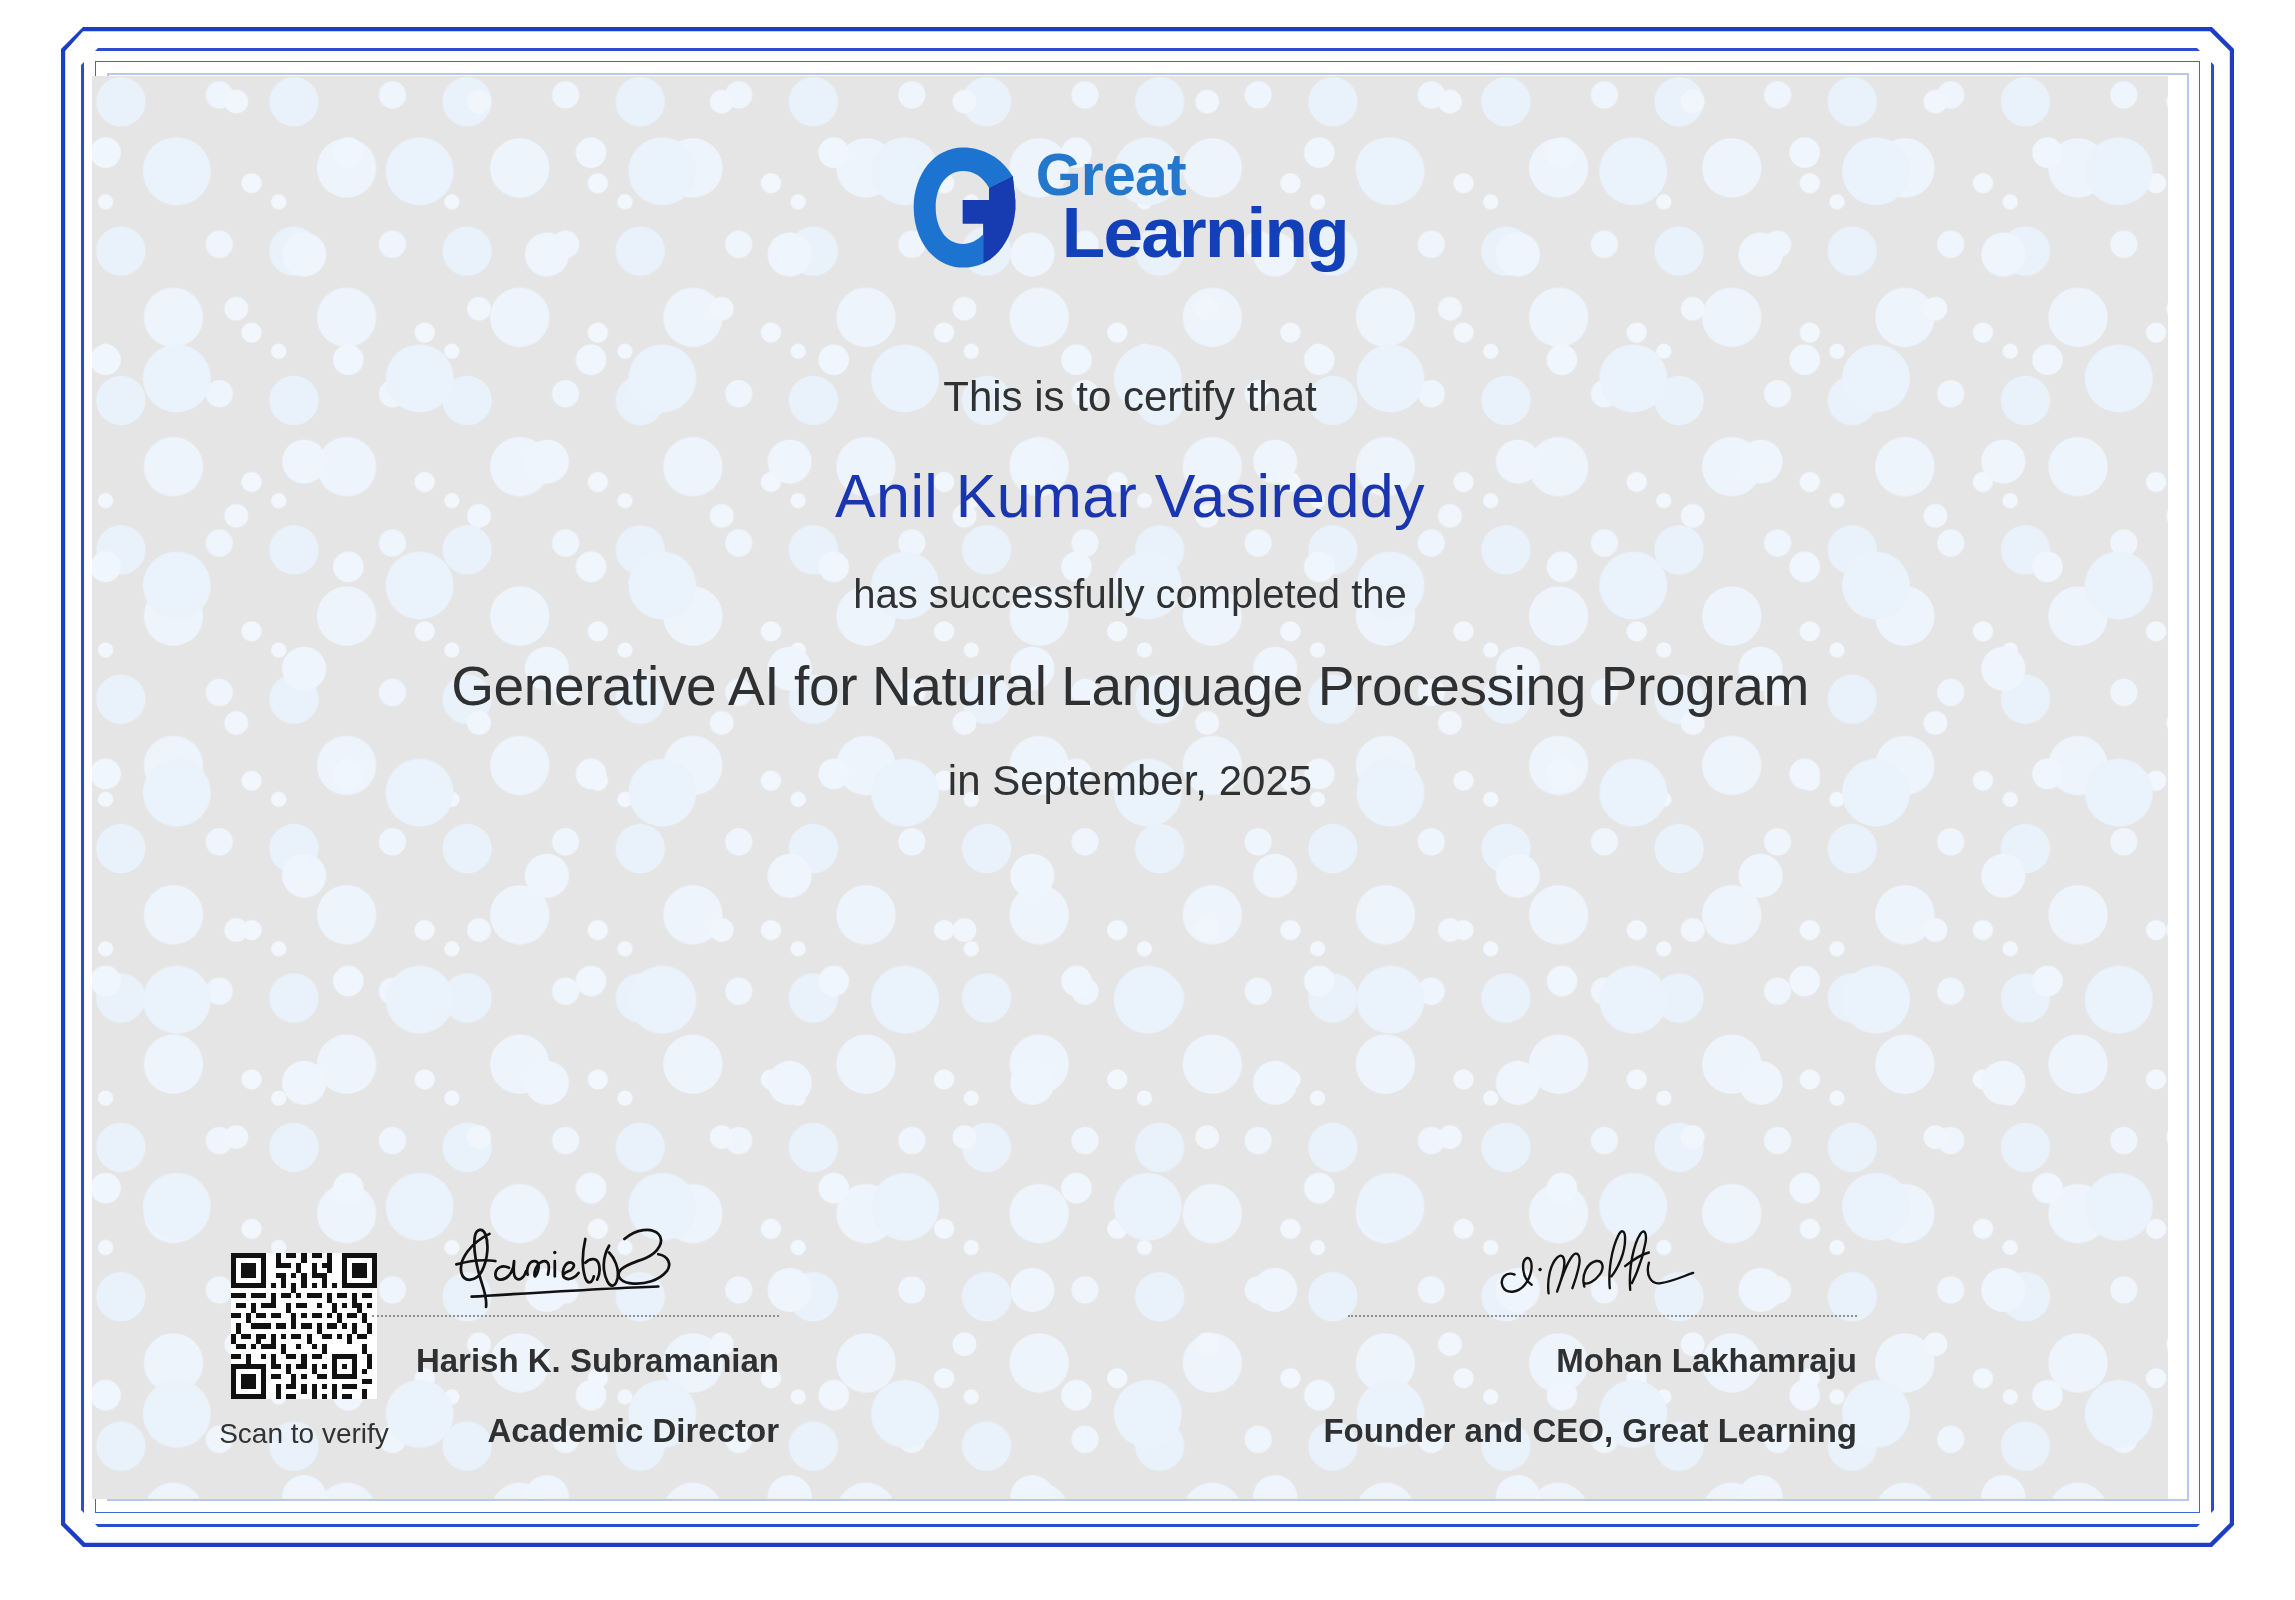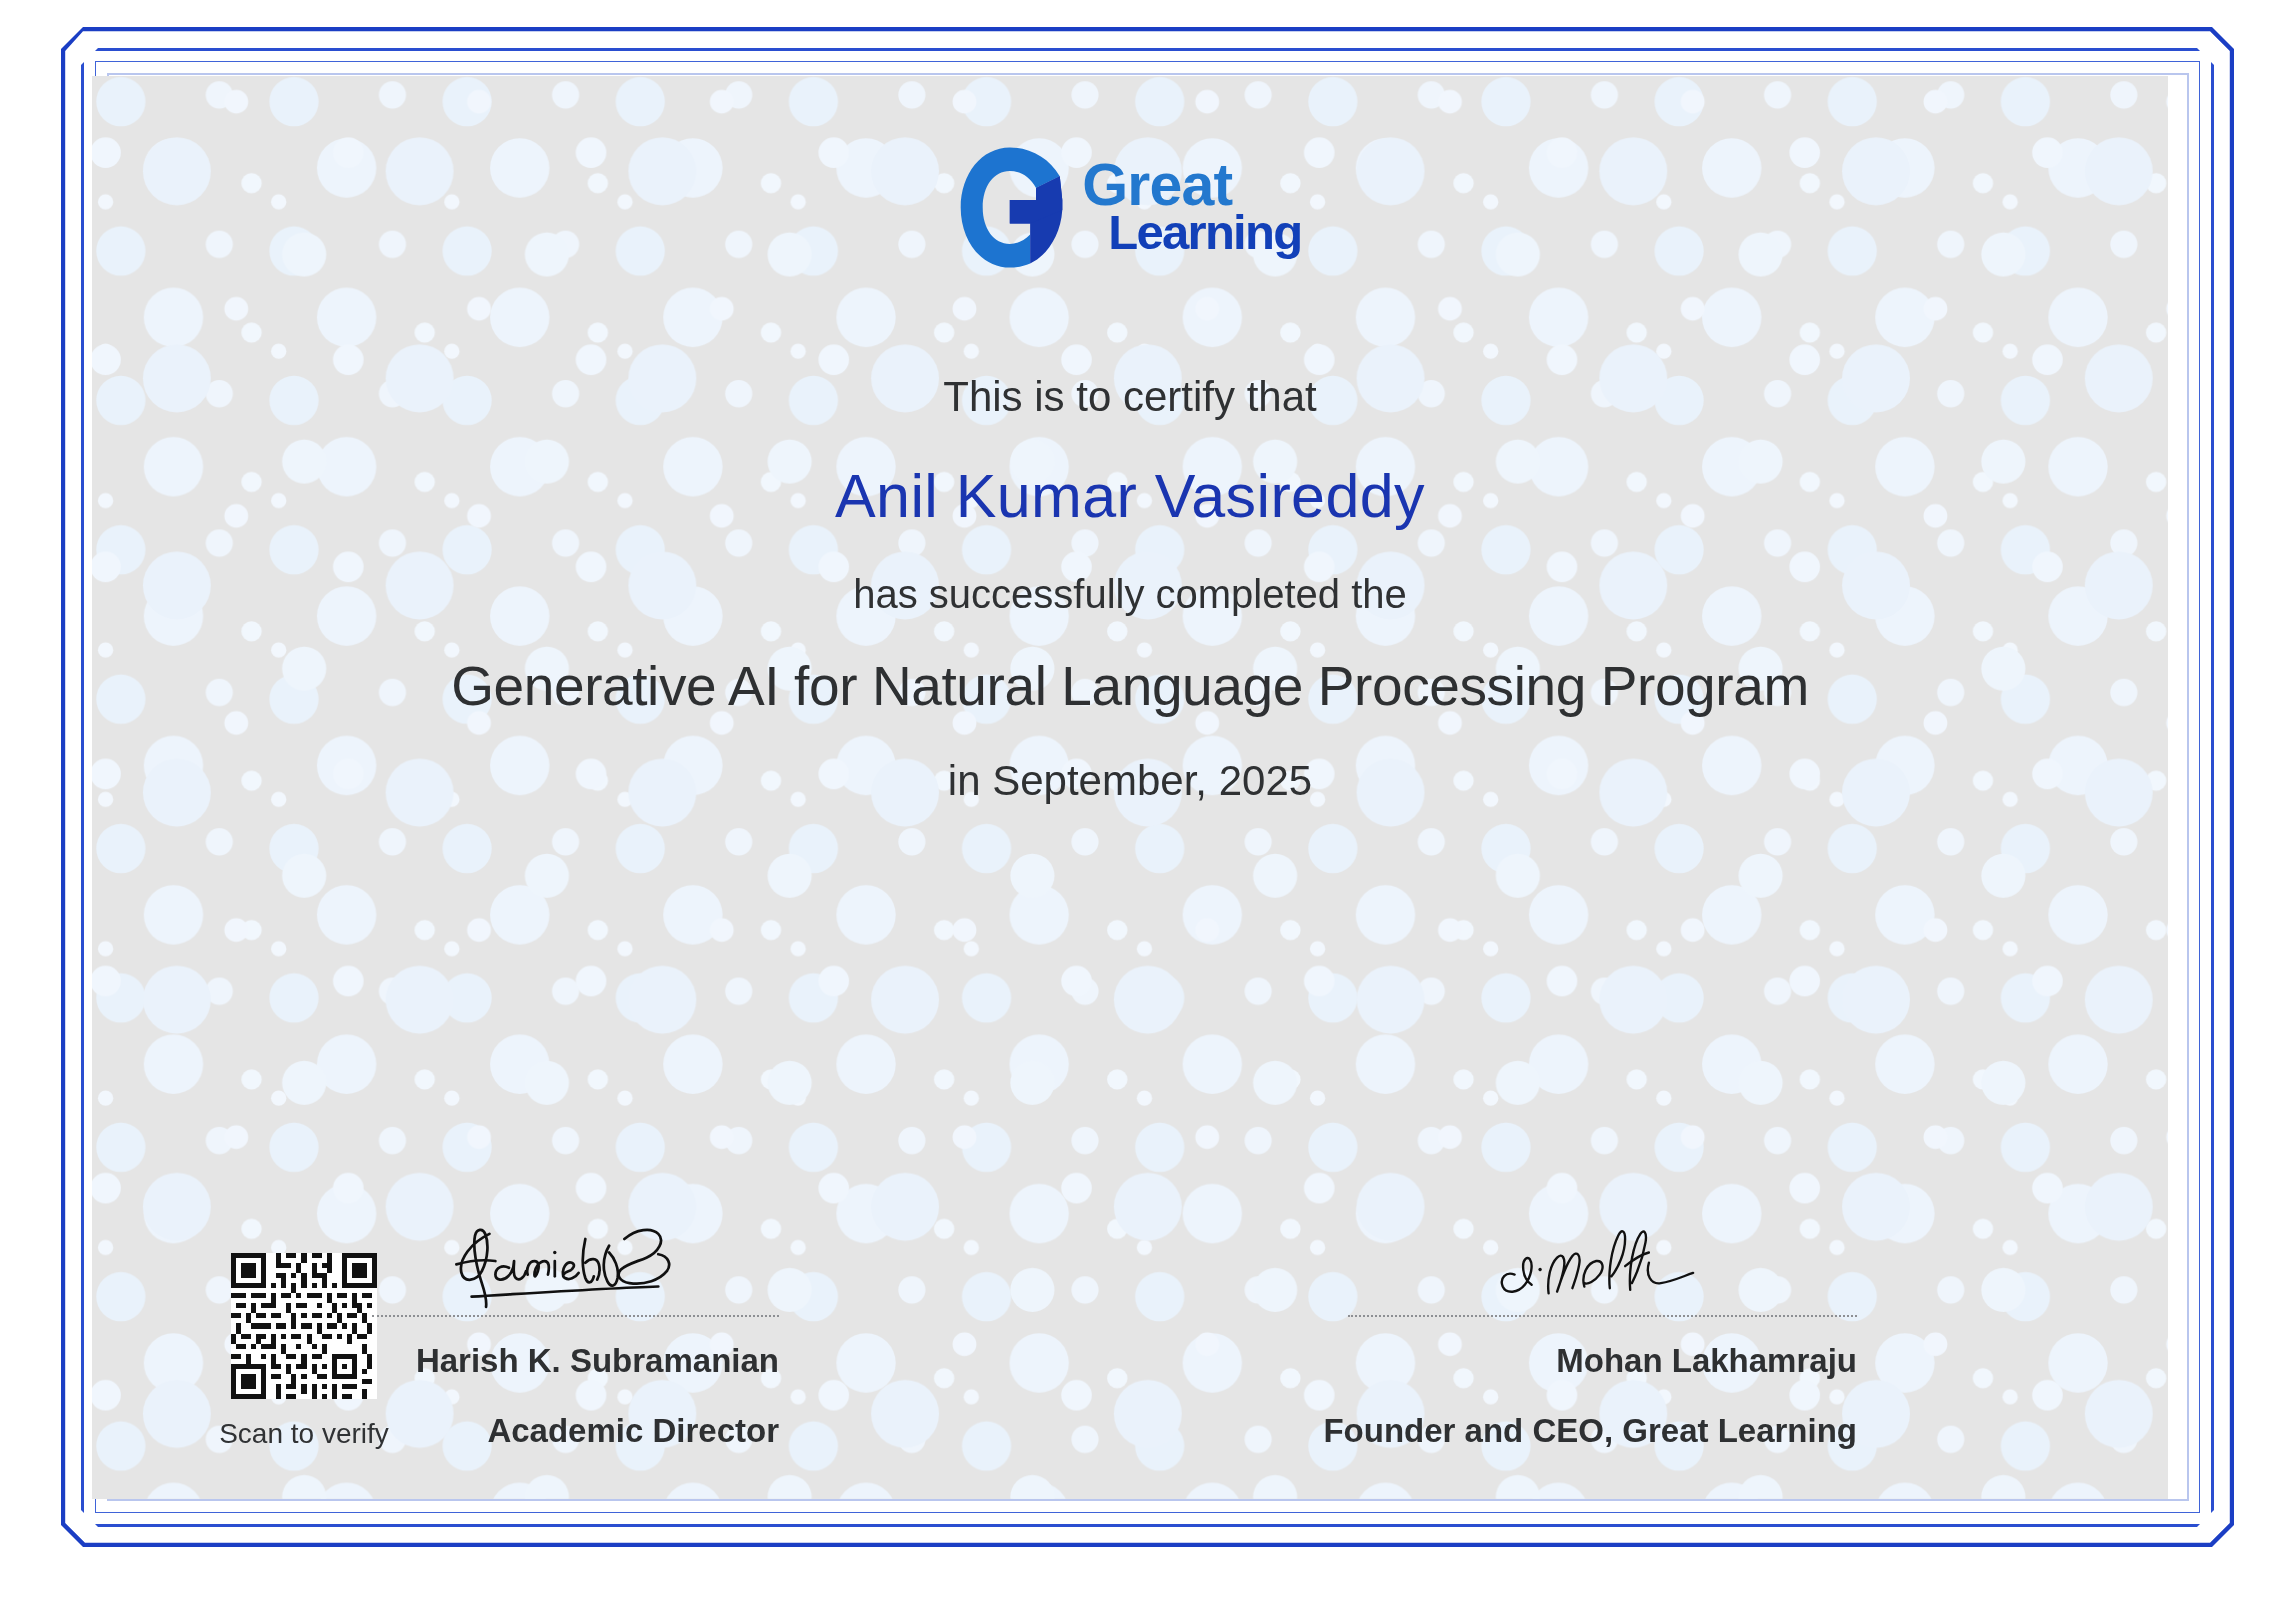--- a/index.html
+++ b/index.html
@@ -100,21 +100,21 @@
     justify-content:center;
     line-height:0.93;
   }
   .logo-great{
     font-size:59px;
     font-weight:bold;
     letter-spacing:-0.8px;
     color:#2378ce;
   }
   .logo-learning{
-    font-size:49px;
+    font-size:71px;
     font-weight:bold;
     letter-spacing:-1.7px;
     color:#1240b8;
     margin-top:-3.4px;
     margin-left:26px;
   }
 
   
   .line-certify{
     margin-top:98px;

